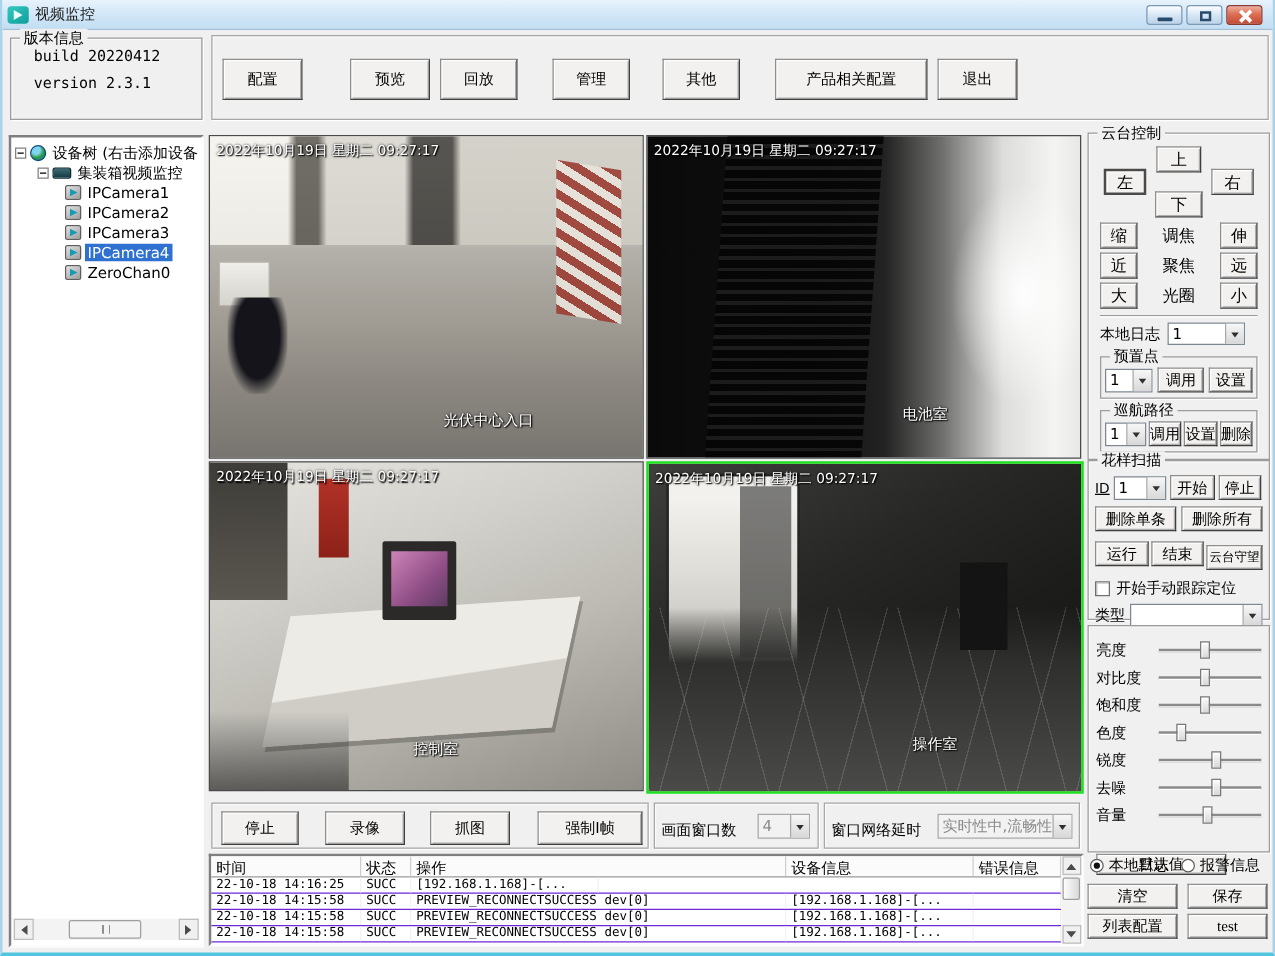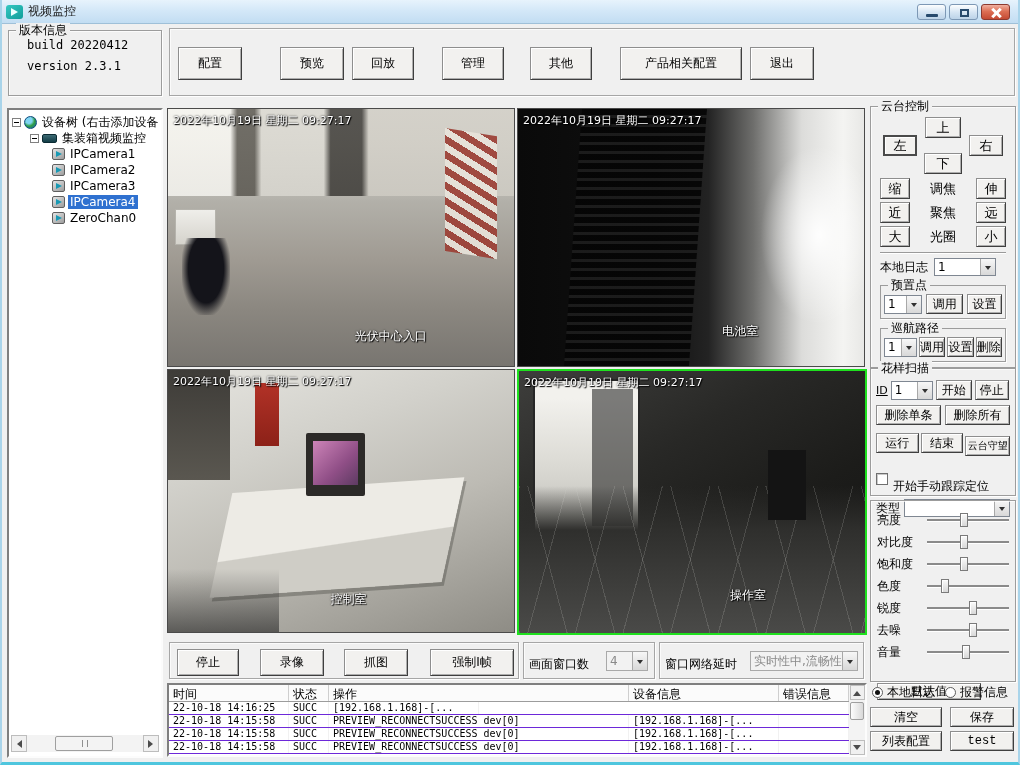--- a/index.html
+++ b/index.html
@@ -420,21 +420,21 @@
         <div class="btn small-btn" style="width:66px;">删除单条</div>
         <div class="btn small-btn" style="width:66px;">删除所有</div>
       </div>
       <div class="rp-row" style="gap:2px;margin-top:8px;align-items:flex-start;">
         <div class="btn small-btn" style="width:44px;">运行</div>
         <div class="btn small-btn" style="width:44px;">结束</div>
         <div class="btn small-btn" style="width:46px;font-size:10px;margin-top:3px;">云台守望</div>
       </div>
       <div class="rp-row" style="gap:5px;margin-top:6px;">
         <span class="check"></span>
-        <span style="font-size:12px;margin-top:16px;">开始手动跟踪定位</span>
+        <span style="font-size:12px;">开始手动跟踪定位</span>
       </div>
       <div class="rp-row" style="gap:4px;margin-top:4px;">
         <span style="font-size:12px;">类型</span>
         <div class="combo" style="flex:1;height:18px;">
           <span class="val"></span>
           <span class="drop">
               <i></i>
             </span>
         </div>
       </div>
@@ -494,18 +494,18 @@
         <span style="font-size:12px;">本地日志</span>
         <span class="radio" style="margin-left:6px;"></span>
         <span style="font-size:12px;">报警信息</span>
       </div>
       <div class="rp-row" style="gap:8px;margin-top:6px;padding-left:2px;">
         <div class="btn" style="width:72px;height:20px;">清空</div>
         <div class="btn" style="width:64px;height:20px;">保存</div>
       </div>
       <div class="rp-row" style="gap:8px;margin-top:4px;padding-left:2px;">
         <div class="btn" style="width:72px;height:20px;">列表配置</div>
-        <div class="btn" style="width:64px;height:20px;font-family:Liberation Mono, monospace;">test</div>
+        <div class="btn" style="width:64px;height:20px;font-family:Liberation Serif, serif;">test</div>
       </div>
     </div>
   </div>
 
 </div>
 
 </body></html>

